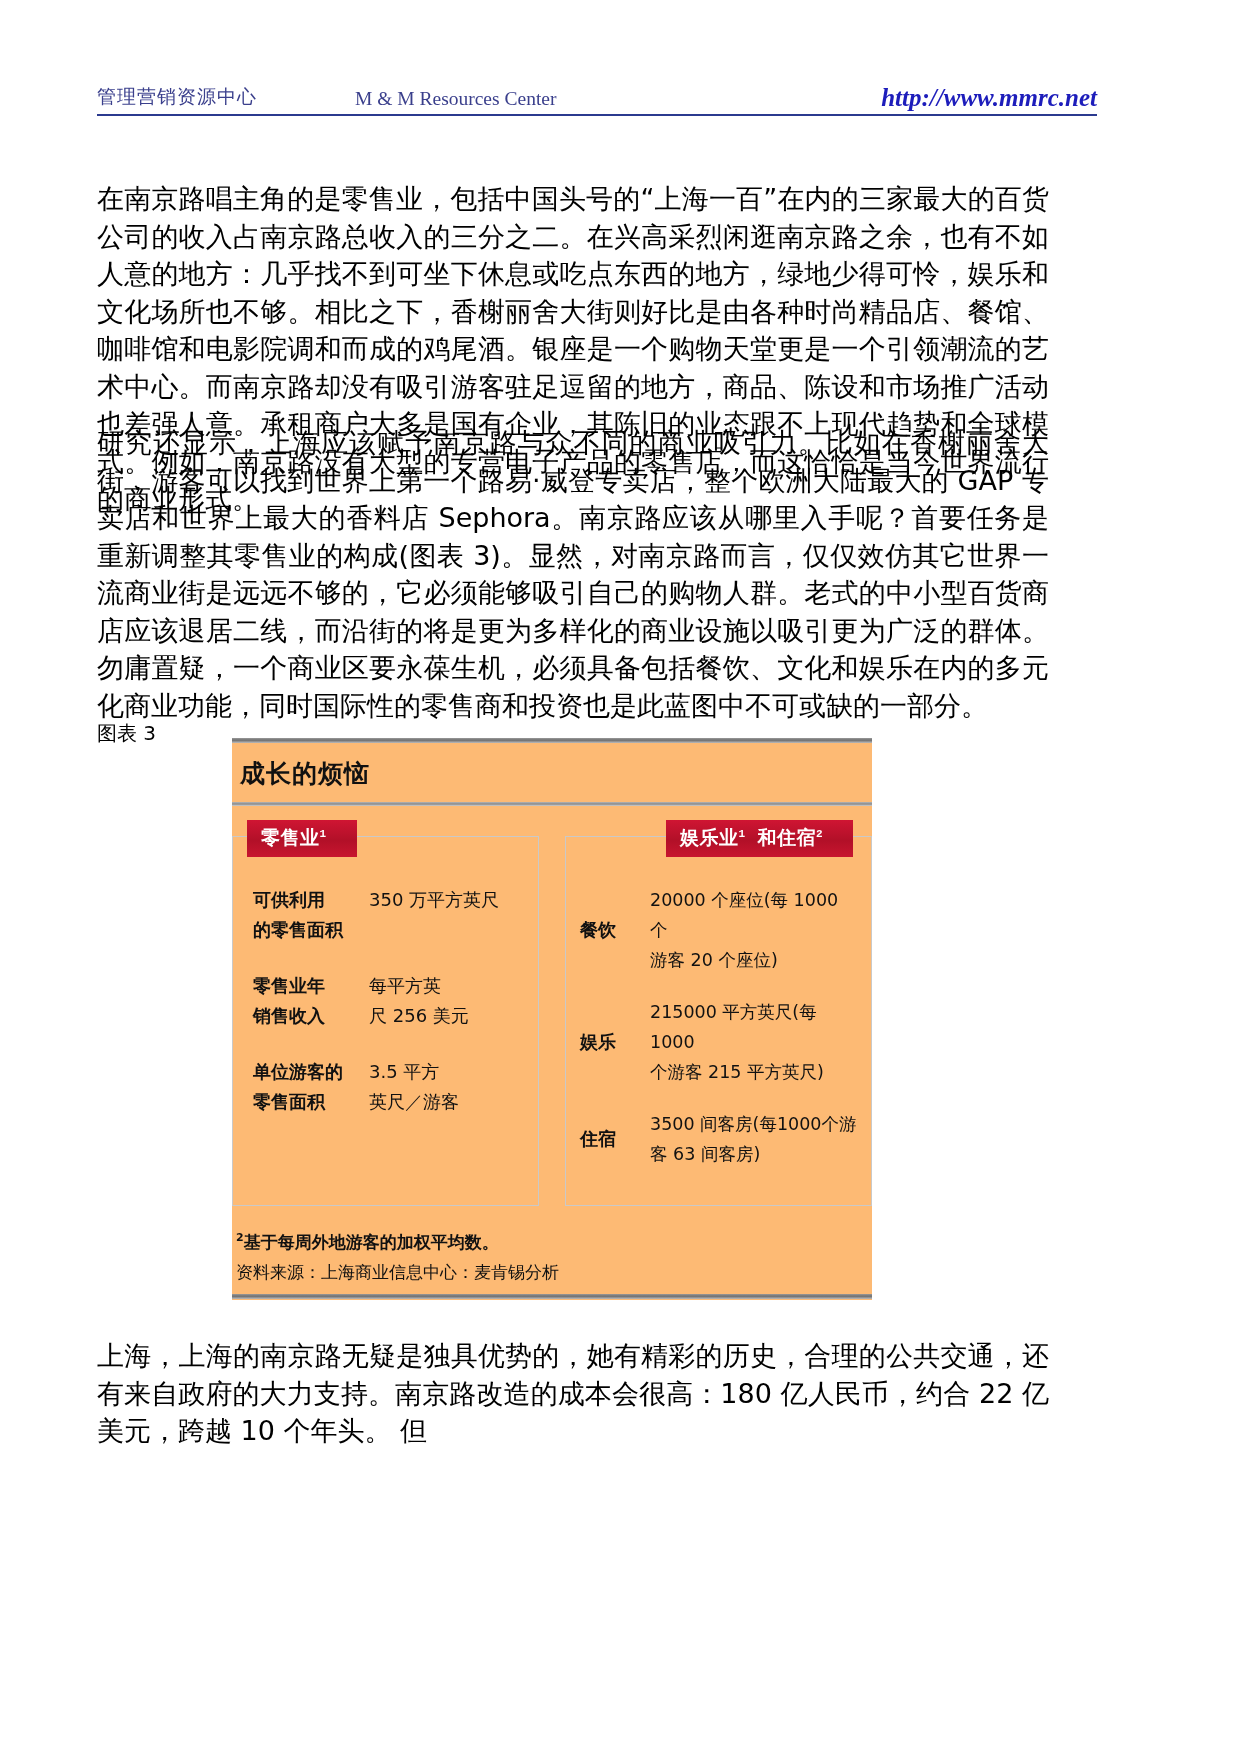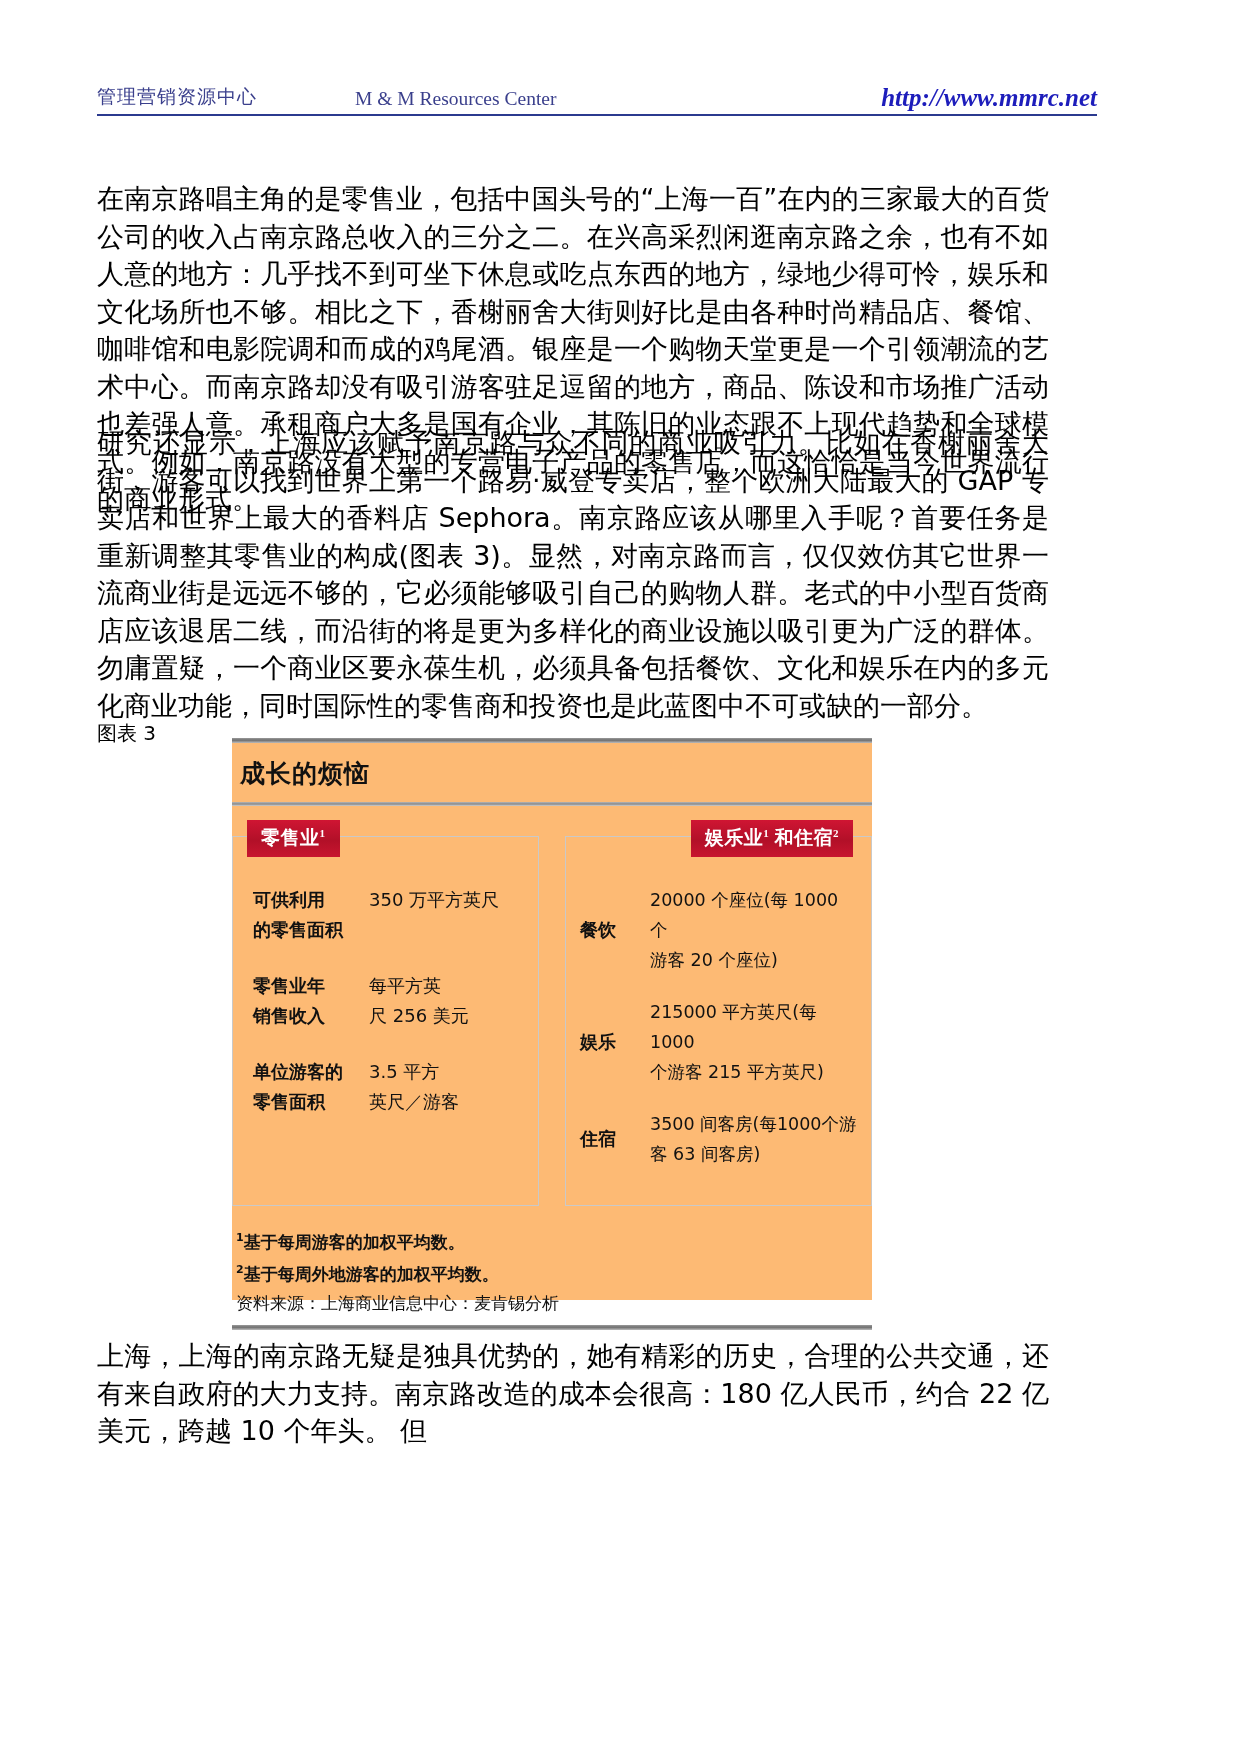--- a/index.html
+++ b/index.html
@@ -125,24 +125,24 @@
     flex: 1;
     border: 1.5px solid #c9c9c9;
     min-height: 345px;
     box-sizing: border-box;
   }
   .panel-header {
     position: absolute;
     top: -17px;
     background: linear-gradient(to bottom, #cf1533 0%, #b21028 55%, #c8152f 100%);
     color: #ffffff;
-    font-family: Liberation Serif, serif;
+    font-family: Liberation Mono, monospace;
     font-weight: bold;
     font-size: 19px;
-    padding: 5px 14px 6px 14px;
+    padding: 5px 30px 6px 14px;
     white-space: nowrap;
     letter-spacing: 0.5px;
   }
   #panel-retail .panel-header { left: 14px; }
   #panel-leisure .panel-header { right: 18px; }
   .panel-header sup {
     font-size: 11px;
     vertical-align: super;
   }
 
@@ -298,23 +298,20 @@
               <div>客 63 间客房)</div>
             </div>
           </div>
 
         </div>
       </div>
 
     </div>
 
     <div class="footnotes">
-      <div class="footnote">
-        <sup>1</sup><span>基于每周游客的加权平均数。</span>
-      </div>
       <div class="footnote">
         <sup>2</sup><span>基于每周外地游客的加权平均数。</span>
       </div>
     </div>
     <div class="source">资料来源：上海商业信息中心：麦肯锡分析</div>
     <div class="rule"></div>
   </div>
 
   <div class="body-p" id="para3">上海，上海的南京路无疑是独具优势的，她有精彩的历史，合理的公共交通，还有来自政府的大力支持。南京路改造的成本会很高：180 亿人民币，约合 22 亿美元，跨越 10 个年头。 但</div>
 

